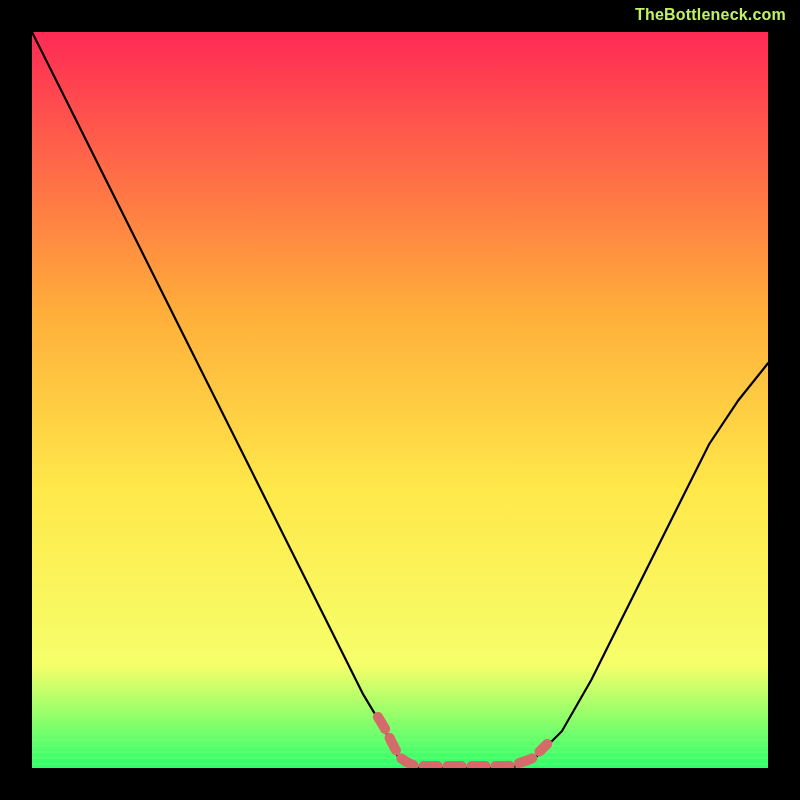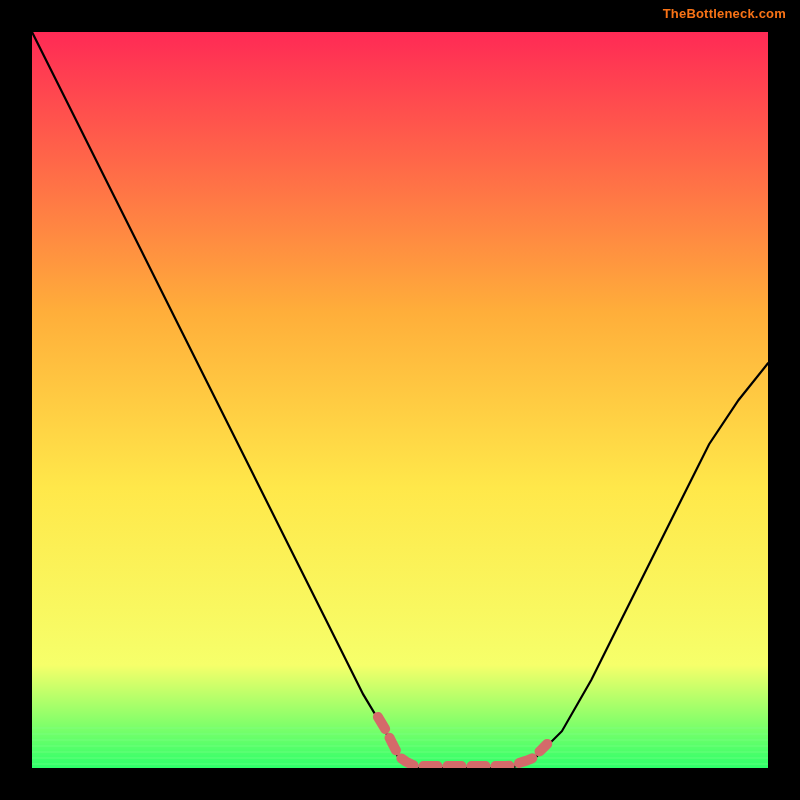--- a/index.html
+++ b/index.html
@@ -24,23 +24,23 @@
     top: 32px;
     width: 736px;
     height: 736px;
     overflow: hidden;
   }
   .watermark {
     position: absolute;
     top: 6px;
     right: 14px;
     font-family: Arial, Helvetica, sans-serif;
-    font-size: 13px;
+    font-size: 16px;
     font-weight: 600;
-    color: #f97316;
+    color: #bef264;
     letter-spacing: 0.2px;
   }
 </style>
 </head>
 <body>
 
 <div class="frame">
 
   <div class="plot">
     <svg viewBox="0 0 736 736" width="736" height="736" preserveAspectRatio="none">

